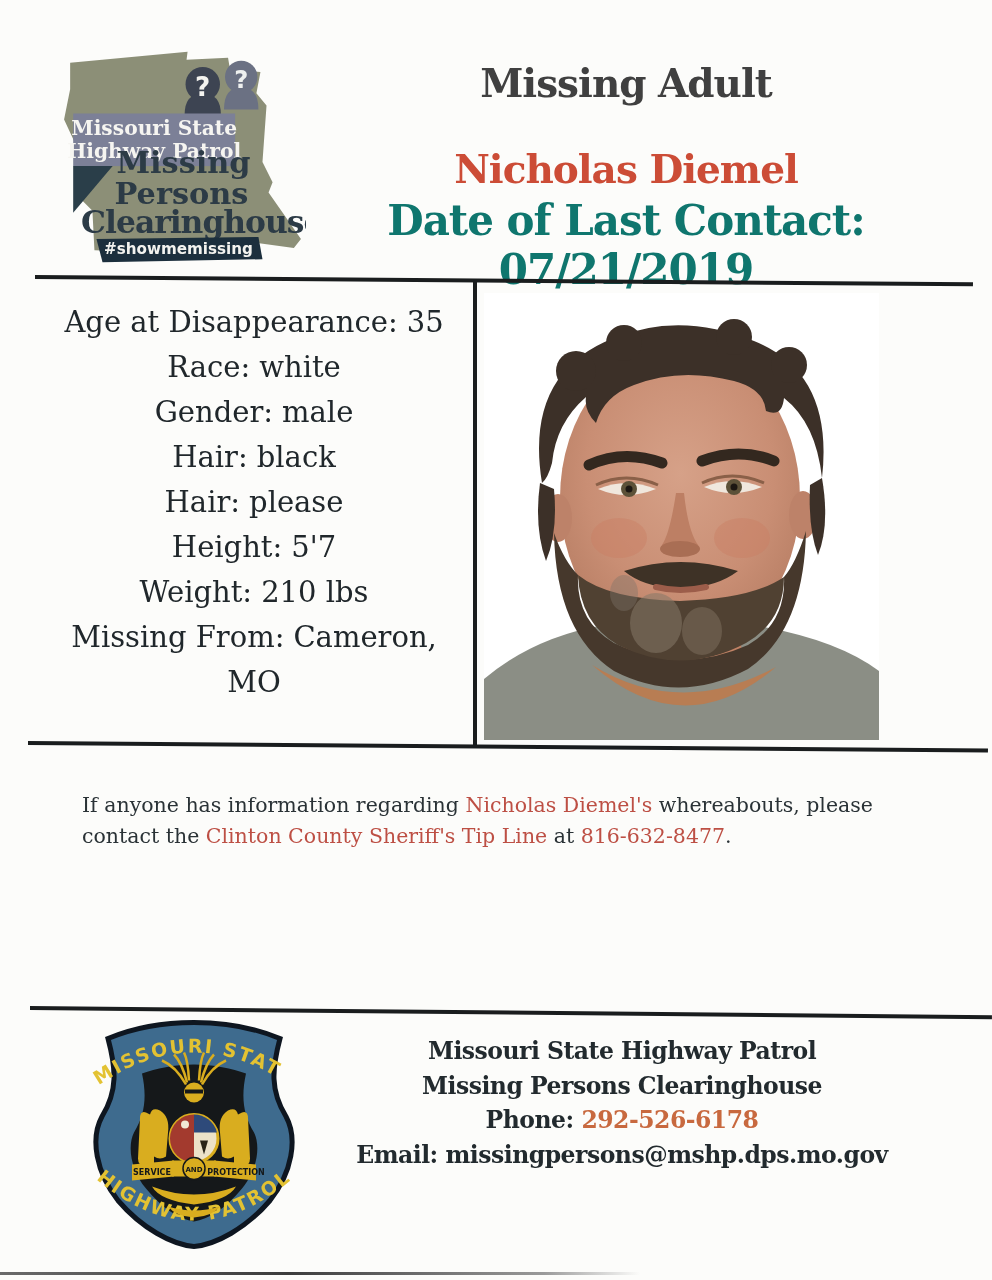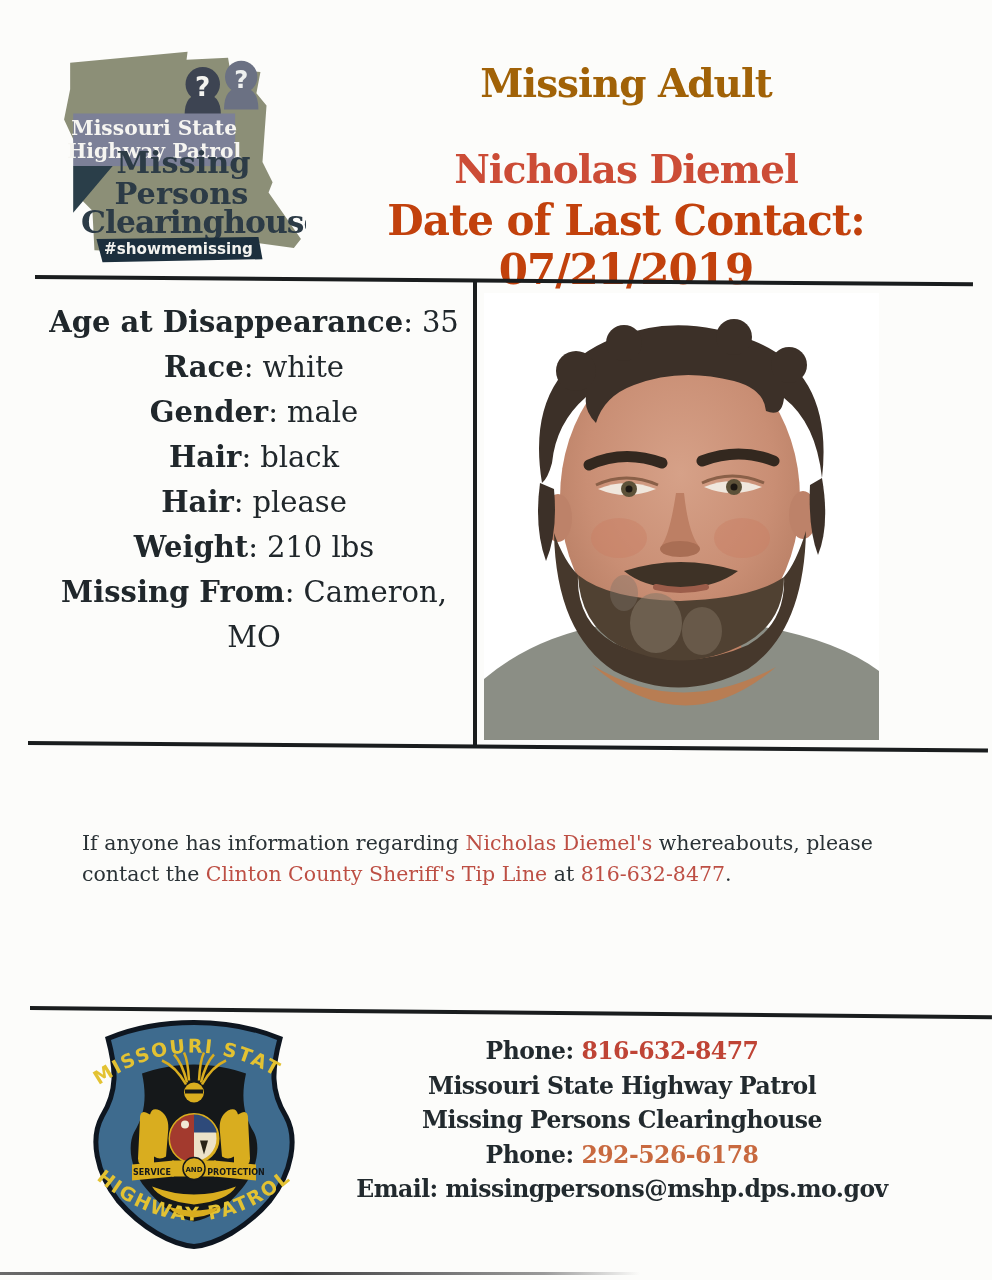--- a/index.html
+++ b/index.html
@@ -5,40 +5,40 @@
   * { margin:0; padding:0; box-sizing:border-box; }
   html,body { background:#e8e8e6; }
   .page {
     position:relative; width:992px; height:1280px; margin:0 auto;
     background:#fcfcfa; overflow:hidden;
     font-family:"DejaVu Serif", serif; color:#232b30;
   }
   
   .logo-box { position:absolute; left:58px; top:40px; width:248px; height:232px; }
   .hdr-line { position:absolute; left:290px; width:672px; text-align:center; font-weight:bold; letter-spacing:-1px; }
-  .hdr-category { top:60px;  font-size:39px; color:#a16207; }
+  .hdr-category { top:60px;  font-size:39px; color:#404040; }
   .hdr-name     { top:146px; font-size:39px; color:#cc4c36; }
-  .hdr-date     { top:196px; font-size:42px; color:#c2410c; }
+  .hdr-date     { top:196px; font-size:42px; color:#0f766e; }
   
   .rule { position:absolute; background:#1a1d1e; transform-origin:left center; }
   .rule-1 { left:35px; top:275px; width:938px; height:4px; transform:rotate(0.45deg); }
   .rule-v { left:473px; top:280px; width:4px; height:467px; }
   .rule-2 { left:28px; top:741px; width:960px; height:4px; transform:rotate(0.45deg); }
   .rule-3 { left:30px; top:1006px; width:962px; height:4px; transform:rotate(0.55deg); }
   .rule-bottom { left:0px; top:1272px; width:640px; height:3px;
     background:linear-gradient(to right,#6a6a6a,#3c3c3c 45%,#9a9a9a 85%,rgba(150,150,150,0)); }
   
   .details { position:absolute; left:42px; top:300px; width:424px; text-align:center;
     font-size:29px; line-height:45px; color:#20272b; }
-  .details .lbl { font-weight:bold; }
+  .details .lbl { font-weight:normal; }
   .details .val { font-weight:normal; margin-left:9px; }
   
   .photo-box { position:absolute; left:484px; top:293px; width:395px; height:447px; background:#ffffff; }
   
-  .notice { position:absolute; left:82px; top:828px; width:836px;
+  .notice { position:absolute; left:82px; top:790px; width:836px;
     font-size:20.5px; line-height:31px; color:#2a3236; }
   .notice .red { color:#bd4f44; }
   
   .badge-box { position:absolute; left:84px; top:1016px; width:220px; height:236px; }
   .footer { position:absolute; left:302px; top:1034px; width:640px; text-align:center;
     font-size:23.5px; font-weight:bold; line-height:34.5px; letter-spacing:-0.5px; color:#222a2e; }
   .footer .orange { color:#c45f38; }
   .footer .red    { color:#bf4435; }
   .footer .orange2{ color:#c8693f; }
   .sans { font-family:"DejaVu Sans", sans-serif; }
@@ -87,20 +87,21 @@
   <div class="rule rule-1"></div>
   <div class="rule rule-v"></div>
   <div class="rule rule-2"></div>
 
   <div class="details">
     <div><span class="lbl">Age at Disappearance</span><span>:</span><span class="val">35</span></div>
     <div><span class="lbl">Race</span><span>:</span><span class="val">white</span></div>
     <div><span class="lbl">Gender</span><span>:</span><span class="val">male</span></div>
     <div><span class="lbl">Hair</span><span>:</span><span class="val">black</span></div>
     <div><span class="lbl">Hair</span><span>:</span><span class="val">please</span></div>
+    <div><span class="lbl">Height</span><span>:</span><span class="val">5'7</span></div>
     <div><span class="lbl">Weight</span><span>:</span><span class="val">210 lbs</span></div>
     <div><span class="lbl">Missing From</span><span>:</span><span class="val">Cameron, MO</span></div>
   </div>
 
   <div class="photo-box">
     <svg viewBox="0 0 395 447" width="395" height="447">
       <defs>
         <radialGradient id="skin" cx="50%" cy="42%" r="65%">
           <stop offset="0%" stop-color="#d6a188"></stop>
           <stop offset="60%" stop-color="#c98e74"></stop>
@@ -208,24 +209,20 @@
         <text x="110" y="155" text-anchor="middle" class="sans" font-size="7" font-weight="bold" fill="#15181a">AND</text>
         <text x="152" y="158" text-anchor="middle" class="sans" font-size="8" font-weight="bold" fill="#15181a">PROTECTION</text>
       </g>
 
       <path d="M 68 170 Q 110 186 152 170 Q 144 184 110 188 Q 76 184 68 170 Z" fill="#d9ad1f"></path>
       <path d="M 84 190 Q 110 198 136 190 Q 128 200 110 201 Q 92 200 84 190 Z" fill="#d9ad1f"></path>
     </svg>
   </div>
 
   <div class="footer">
-    <div>
-      <span>Phone:</span>
-      <span class="red">816-632-8477</span>
-    </div>
     <div>Missouri State Highway Patrol</div>
     <div>Missing Persons Clearinghouse</div>
     <div>
       <span>Phone:</span>
       <span class="orange2">292-526-6178</span>
     </div>
     <div>
       <span>Email:</span>
       <span>missingpersons@mshp.dps.mo.gov</span>
     </div>

